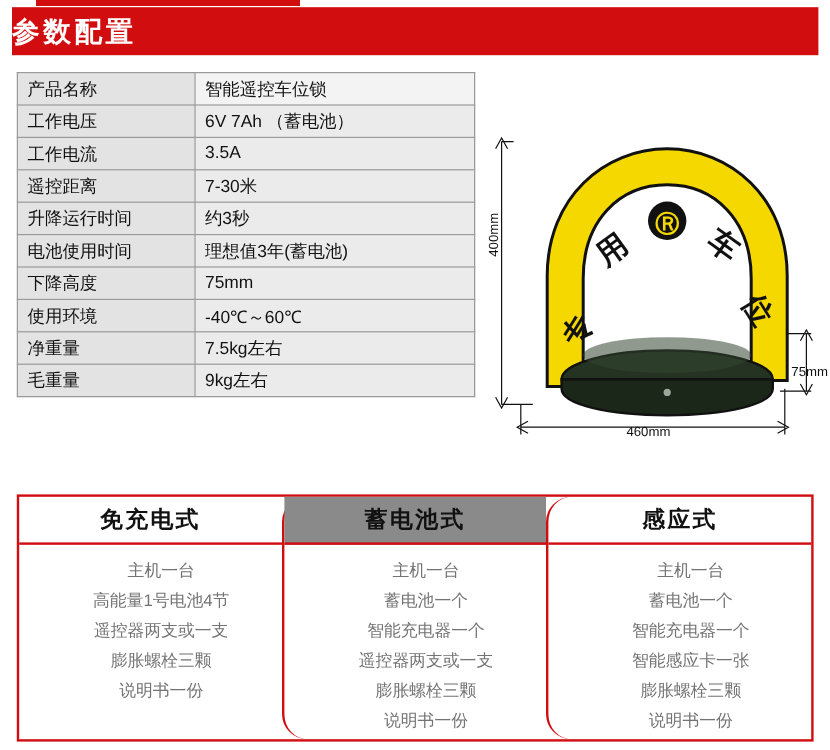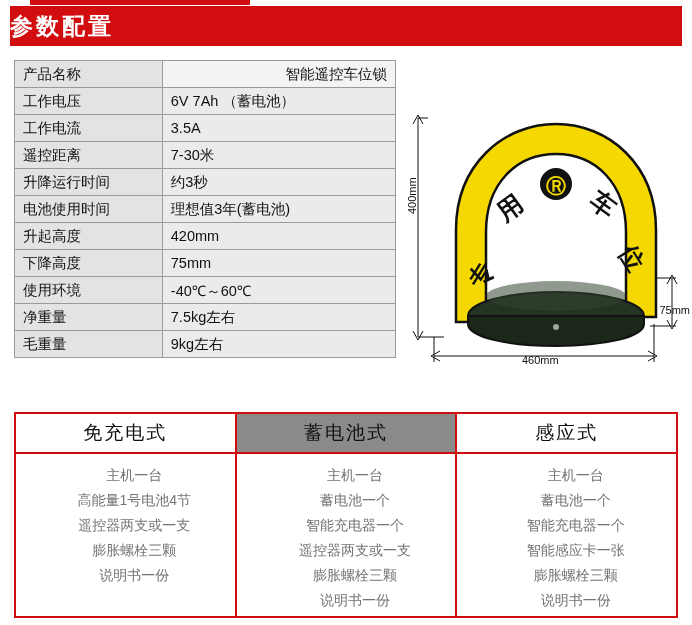--- a/index.html
+++ b/index.html
@@ -67,21 +67,20 @@
   .spec-table td.label {
     width: 152px;
     background: #e3e3e3;
   }
   .spec-table td.value {
     width: 242px;
     background: #ebebeb;
   }
   .spec-table tr.row0 td.value {
     background: #f3f3f3;
-    text-align: right;
   }
 
   
   .product {
     position: absolute;
     left: 404px;
     top: 112px;
     width: 286px;
     height: 275px;
   }
@@ -125,28 +124,29 @@
     display: flex;
     background: #fff;
   }
   .pkg-col {
     flex: 1 1 0;
     box-sizing: border-box;
     position: relative;
   }
   .pkg-col + .pkg-col {
     border-left: 2px solid #d10d10;
+    border-radius: 21px;
   }
   .pkg-head {
     height: 38px;
     display: flex;
     align-items: center;
     justify-content: center;
     font-size: 19px;
-    font-weight: normal;
+    font-weight: bold;
     color: #111;
     border-bottom: 2px solid #d10d10;
     letter-spacing: 2px;
   }
   .pkg-col.gray .pkg-head {
     background: #8a8a8a;
     color: #111;
   }
   .pkg-list {
     list-style: none;
@@ -190,24 +190,20 @@
         <td class="label">遥控距离</td>
         <td class="value">7-30米</td>
       </tr>
       <tr>
         <td class="label">升降运行时间</td>
         <td class="value">约3秒</td>
       </tr>
       <tr>
         <td class="label">电池使用时间</td>
         <td class="value">理想值3年(蓄电池)</td>
-      </tr>
-      <tr>
-        <td class="label">升起高度</td>
-        <td class="value">420mm</td>
       </tr>
       <tr>
         <td class="label">下降高度</td>
         <td class="value">75mm</td>
       </tr>
       <tr>
         <td class="label">使用环境</td>
         <td class="value">-40℃～60℃</td>
       </tr>
       <tr>

